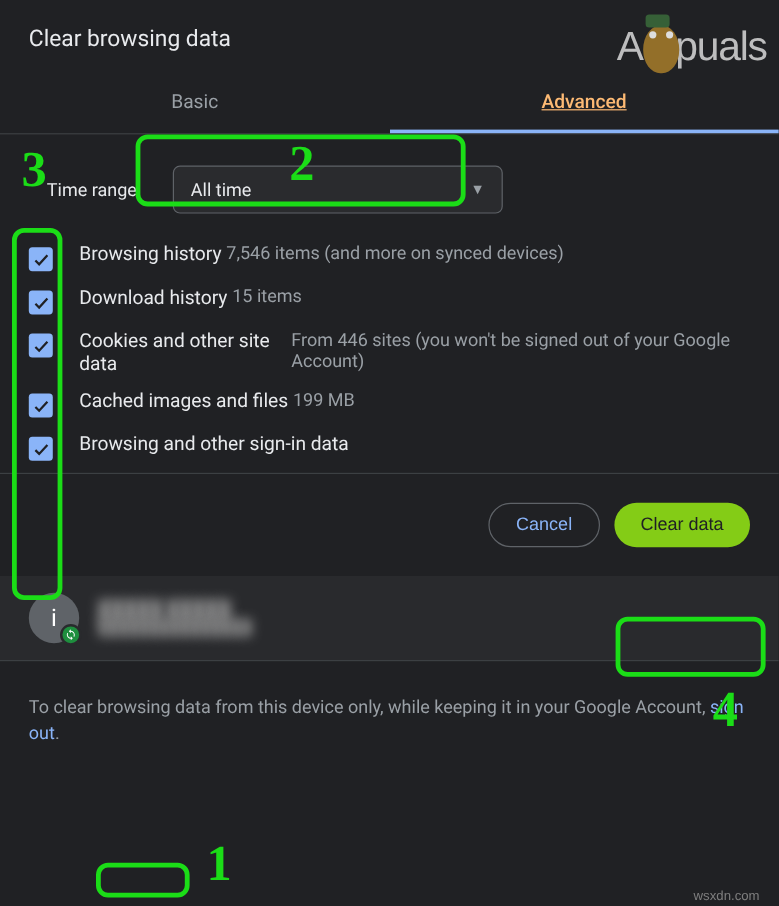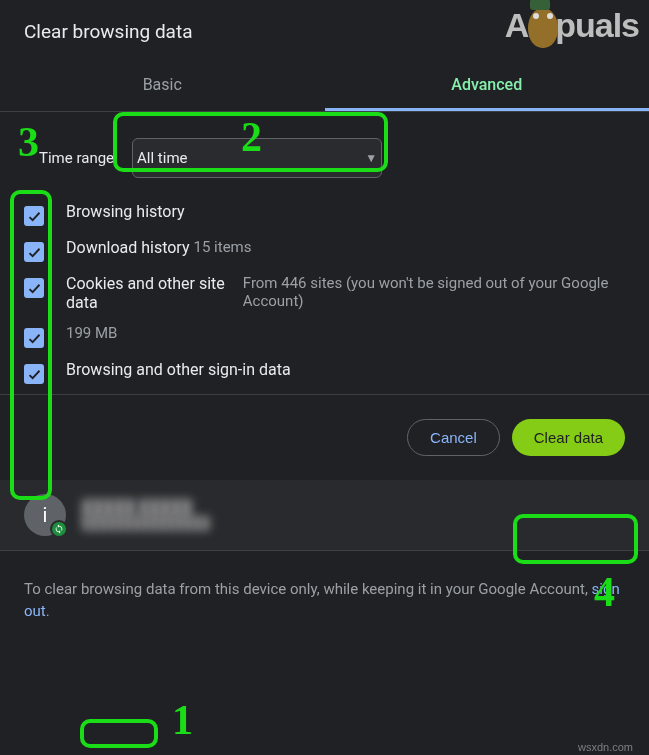--- a/index.html
+++ b/index.html
@@ -24,52 +24,54 @@
     }
     .tab {
       flex: 1;
       text-align: center;
       padding: 14px 0;
       font-size: 16px;
       cursor: pointer;
       color: #9aa0a6;
     }
     .tab.active {
-      color: #86efac;
+      color: #fdba74;
       border-bottom: 3px solid #8ab4f8;
       font-weight: 500;
+      text-decoration: underline;
     }
     .body-content {
       padding: 18px 24px 4px 24px;
     }
     .time-range-row {
       display: flex;
       align-items: center;
       gap: 18px;
       margin-bottom: 22px;
       margin-top: 8px;
     }
     .time-label {
       color: #e8eaed;
       font-size: 15px;
       margin-left: 15px;
     }
     .dropdown {
       background: #2a2b2e;
       border: 1px solid #5f6368;
       border-radius: 6px;
-      padding: 10px 4px;
-      width: 250px;
+      padding: 10px 14px;
+      width: 275px;
       display: flex;
       justify-content: space-between;
       align-items: center;
       cursor: pointer;
       color: #e8eaed;
       font-size: 15px;
       position: relative;
+      margin-left: 12px;
     }
     .dropdown .chevron {
       color: #9aa0a6;
       font-size: 12px;
     }
     .options-list {
       display: flex;
       flex-direction: column;
       gap: 8px;
     }
@@ -202,24 +204,24 @@
       color: #1bdd17;
       font-family: "Comic Sans MS", "Segoe Script", cursive;
       font-size: 42px;
       font-weight: 700;
       pointer-events: none;
     }
     
     .wm-appuals {
       position: absolute;
       right: 10px;
-      top: 6px;
+      top: 20px;
       font-family: Arial Black, Arial, sans-serif;
       font-size: 34px;
-      font-weight: 700;
+      font-weight: 400;
       color: #d9d9d9;
       opacity: 0.85;
       pointer-events: none;
       letter-spacing: -1px;
     }
     .wm-bean {
       display:inline-block;
       background:#a87d2b;
       border-radius:50% 50% 48% 48%;
       width:30px;height:40px;
@@ -268,20 +270,21 @@
 
   <div class="options-list">
     <div class="option-row">
       <div class="checkbox">
         <svg viewBox="0 0 24 24">
             <polyline points="4,13 9,18 20,6"></polyline>
           </svg>
       </div>
       <div class="option-texts">
         <span class="option-title">Browsing history</span>
+        <span class="option-sub">7,546 items (and more on synced devices)</span>
       </div>
     </div>
 
     <div class="option-row">
       <div class="checkbox">
         <svg viewBox="0 0 24 24">
             <polyline points="4,13 9,18 20,6"></polyline>
           </svg>
       </div>
       <div class="option-texts">
@@ -302,20 +305,21 @@
       </div>
     </div>
 
     <div class="option-row">
       <div class="checkbox">
         <svg viewBox="0 0 24 24">
             <polyline points="4,13 9,18 20,6"></polyline>
           </svg>
       </div>
       <div class="option-texts">
+        <span class="option-title">Cached images and files</span>
         <span class="option-sub">199 MB</span>
       </div>
     </div>
 
     <div class="option-row">
       <div class="checkbox">
         <svg viewBox="0 0 24 24">
             <polyline points="4,13 9,18 20,6"></polyline>
           </svg>
       </div>

